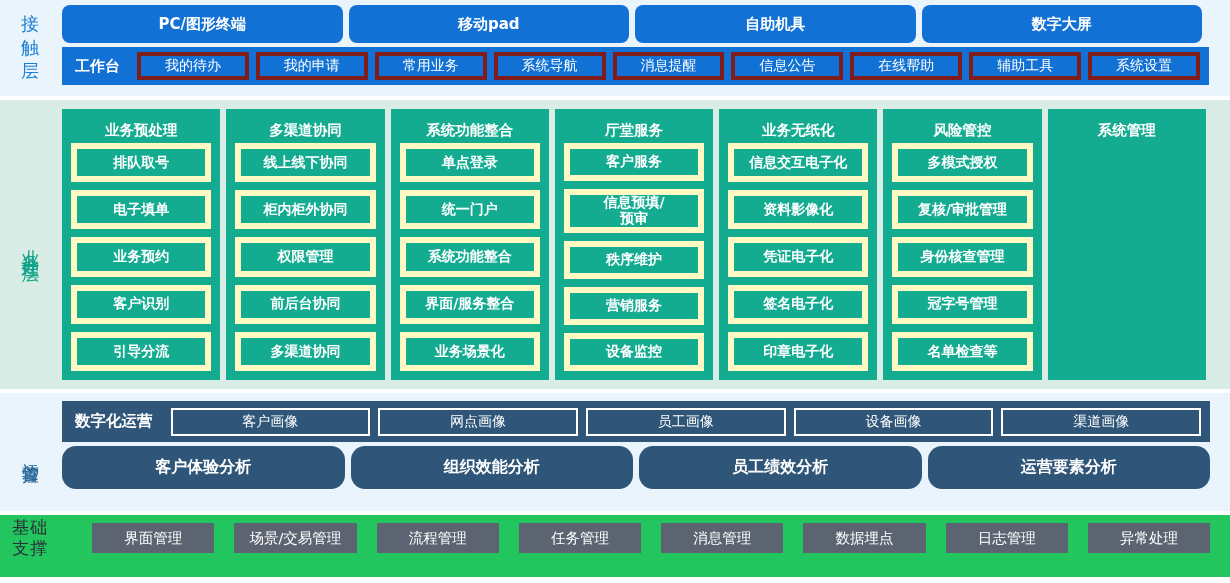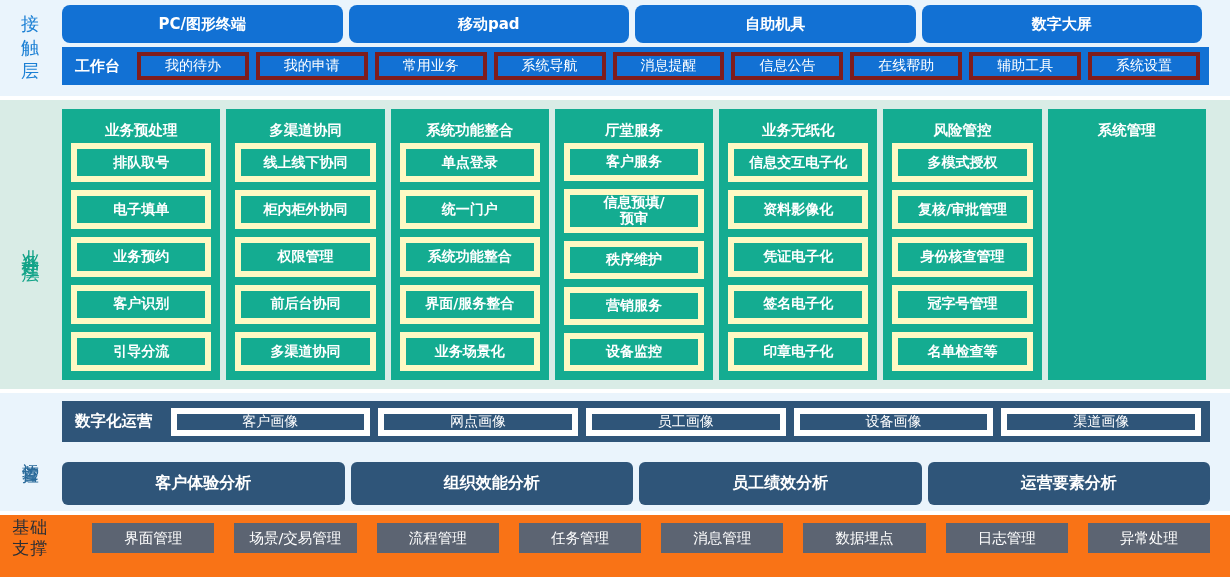--- a/index.html
+++ b/index.html
@@ -184,33 +184,33 @@
   }
   .ops-row-top {
     display: flex;
     align-items: center;
     gap: 8px;
     background: #2f5579;
     height: 41px;
     margin-right: 20px;
     padding: 0 9px;
     box-sizing: border-box;
-    margin-bottom: 20px;
+    margin-bottom: 4px;
   }
   .ops-title {
     color: #ffffff;
     font-weight: bold;
     font-size: 15.5px;
     flex: 0 0 auto;
     padding: 0 10px 0 4px;
     white-space: nowrap;
   }
   .ops-chip {
     flex: 1 1 0;
-    border: 6px solid #ffffff;
+    border: 2px solid #ffffff;
     color: #ffffff;
     font-size: 14px;
     height: 28px;
     display: flex;
     align-items: center;
     justify-content: center;
     box-sizing: border-box;
     white-space: nowrap;
   }
   .ops-row-bottom {
@@ -221,28 +221,28 @@
   }
   .ops-analysis {
     flex: 1 1 0;
     background: #2f5579;
     color: #ffffff;
     font-weight: bold;
     font-size: 16px;
     display: flex;
     align-items: center;
     justify-content: center;
-    border-radius: 6px;
+    border-radius: 14px;
     box-sizing: border-box;
   }
 
   
   #layer-base {
     height: 62px;
-    background: #f97316;
+    background: #22c55e;
     padding: 8px 0 24px 0;
   }
   #layer-base .layer-label .vtext {
     color: #2b2f36;
     writing-mode: horizontal-tb;
     font-size: 17px;
     line-height: 1.25;
     width: 2.2em;
     word-break: break-all;
   }

